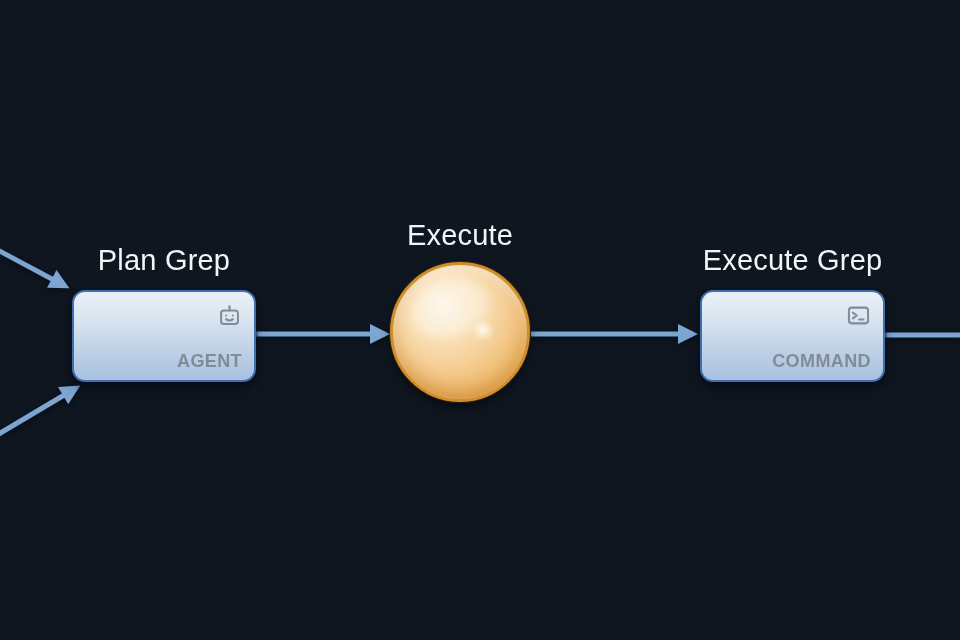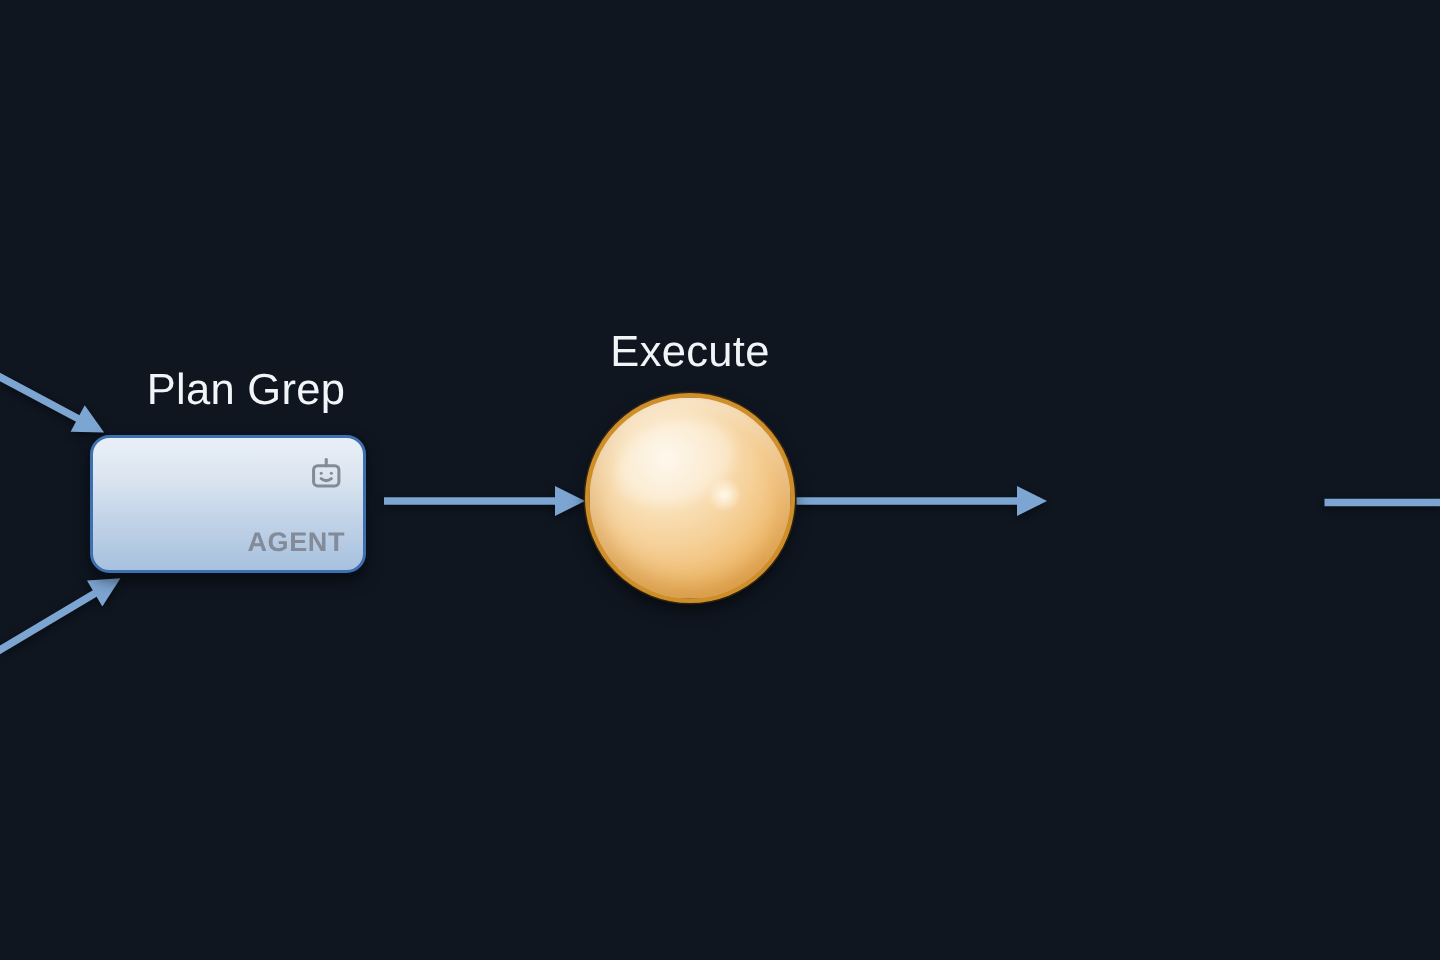--- a/index.html
+++ b/index.html
@@ -98,32 +98,41 @@
       </marker>
     </defs>
     <line x1="-8" y1="247" x2="65" y2="286" marker-end="url(#arrow)"></line>
     <line x1="-8" y1="438" x2="76" y2="388" marker-end="url(#arrow)"></line>
     <line x1="256" y1="334" x2="385" y2="334" marker-end="url(#arrow)"></line>
     <line x1="531" y1="334" x2="693" y2="334" marker-end="url(#arrow)"></line>
     <line x1="883" y1="335" x2="966" y2="335"></line>
   </svg>
 
   <div class="node-title" style="left:72px; top:243px; width:184px;">Plan Grep</div>
-  <div class="node" style="left:60px; top:290px; width:184px; height:92px;text-align:center;">
+  <div class="node" style="left:72px; top:290px; width:184px; height:92px;text-align:center;">
     <svg class="node-icon" viewBox="0 0 24 24" fill="none" stroke="#828b97" stroke-width="1.8" stroke-linecap="round" stroke-linejoin="round">
       <rect x="4.5" y="7.5" width="15" height="12" rx="2.5"></rect>
       <line x1="12" y1="7.5" x2="12" y2="4.9"></line>
       <circle cx="12" cy="3.9" r="1" fill="#828b97" stroke="none"></circle>
       <circle cx="9" cy="12" r="0.9" fill="#828b97" stroke="none"></circle>
       <circle cx="15" cy="12" r="0.9" fill="#828b97" stroke="none"></circle>
       <path d="M9 15.2 Q12 17.6 15 15.2"></path>
     </svg>
     <span class="node-type">AGENT</span>
   </div>
 
   <div class="node-title" style="left:380px; top:218px; width:160px;">Execute</div>
   <div class="sphere" style="left:390px; top:262px;">
     <span class="sphere-sheen"></span>
     <span class="sphere-glint"></span>
   </div>
 
+  <div class="node-title" style="left:700px; top:243px; width:185px;">Execute Grep</div>
+  <div class="node" style="left:700px; top:290px; width:185px; height:92px;">
+    <svg class="node-icon" viewBox="0 0 24 24" fill="none" stroke="#828b97" stroke-width="1.8" stroke-linecap="round" stroke-linejoin="round">
+      <rect x="3.5" y="5" width="17" height="14" rx="2.5"></rect>
+      <path d="M7 9.5 L10.5 12 L7 14.5"></path>
+      <line x1="12.5" y1="15.5" x2="16.5" y2="15.5"></line>
+    </svg>
+    <span class="node-type">COMMAND</span>
+  </div>
 
 </div>
 
 </body></html>

